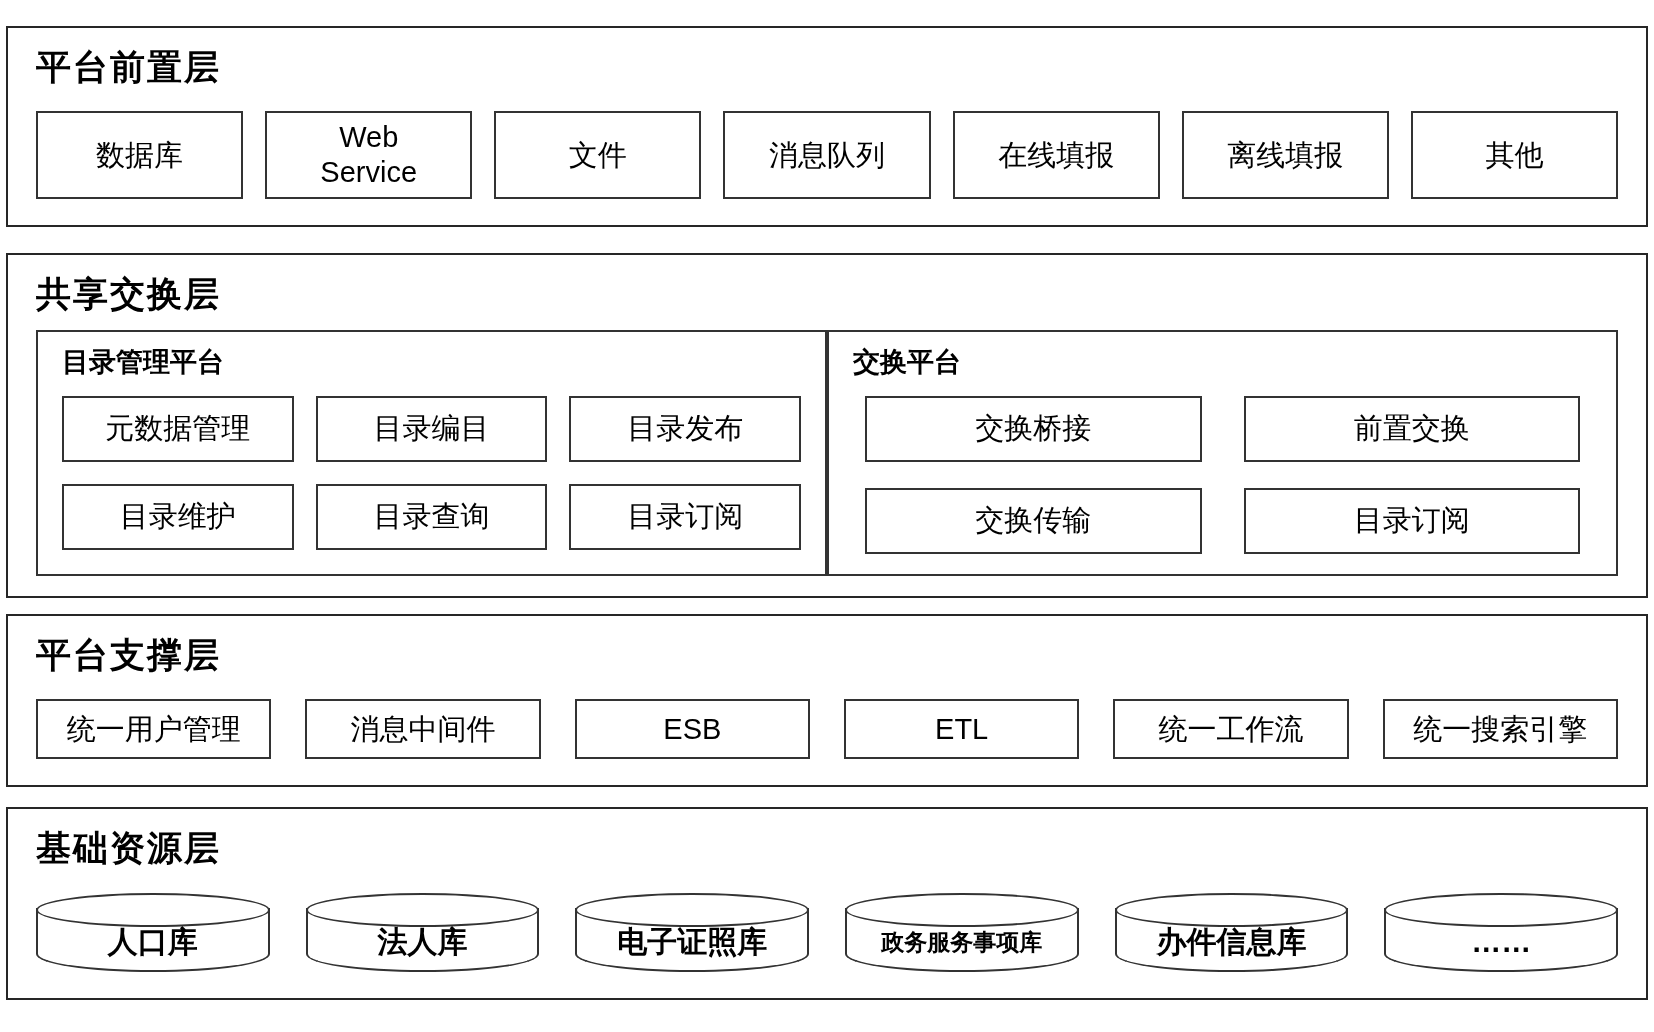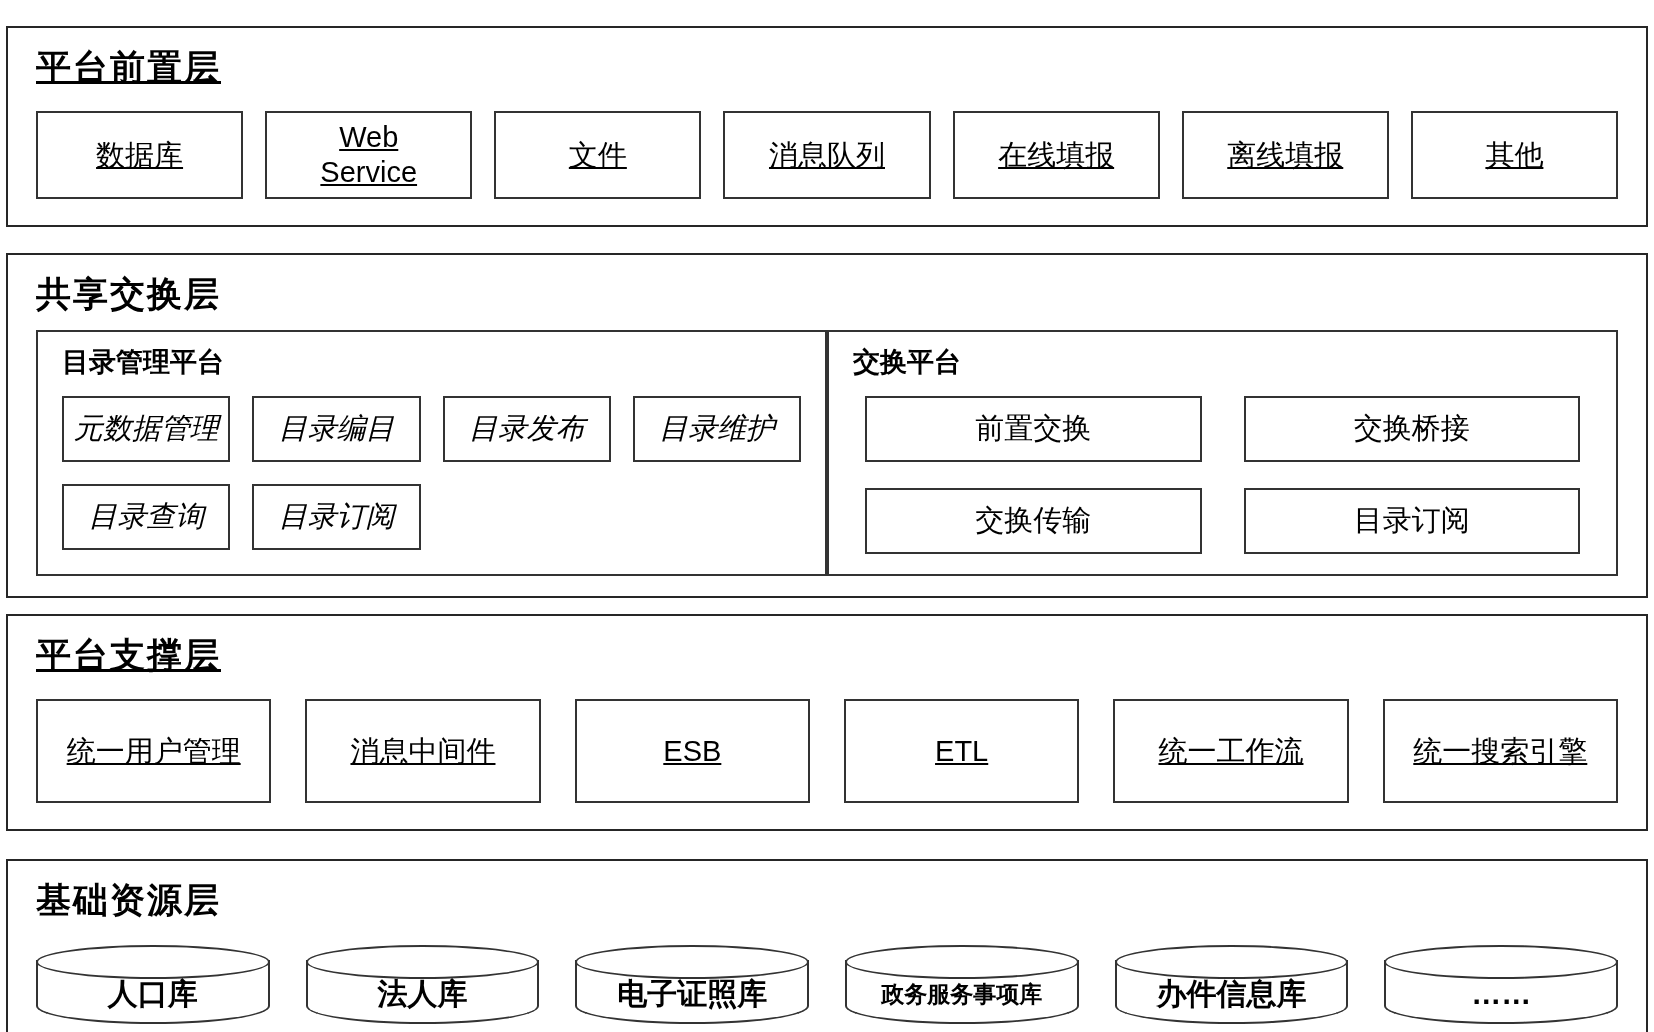--- a/index.html
+++ b/index.html
@@ -9,54 +9,54 @@
     height: 1032px;
     font-family: "Liberation Sans", "DejaVu Sans", sans-serif;
     color: #000000;
     padding: 26px 6px 0 6px;
   }
   .layer {
     border: 2px solid #262626;
     background: #ffffff;
     padding: 16px 28px 26px 28px;
   }
-  #layer-front { margin-bottom: 26px; text-decoration: underline; }
+  #layer-front { margin-bottom: 26px; }
   #layer-exchange { margin-bottom: 16px; padding-bottom: 20px; }
-  #layer-support { margin-bottom: 28px; text-decoration: underline; }
+  #layer-support { margin-bottom: 20px; }
   .layer-title {
     font-size: 35px;
     font-weight: 700;
     letter-spacing: 2px;
   }
   .row { display: flex; gap: 22px; margin-top: 20px; }
   .box {
     flex: 1;
     border: 2px solid #333333;
     background: #ffffff;
     display: flex;
     align-items: center;
     justify-content: center;
     text-align: center;
     font-size: 29px;
     line-height: 1.2;
   }
   .front-row .box { height: 88px; padding: 4px 30px; }
   .support-row { gap: 34px; }
-  .support-row .box { height: 104px; padding: 4px 8px; }
+  .support-row .box { height: 60px; padding: 4px 8px; }
 
   .groups { display: flex; margin-top: 12px; }
   .group {
     flex: 1;
     border: 2px solid #333333;
     padding: 12px 24px 20px 24px;
     background: #ffffff;
   }
   .group-title { font-size: 27px; font-weight: 700; }
   .grid { display: grid; gap: 22px; margin-top: 16px; }
-  .grid-3 { grid-template-columns: repeat(4, 1fr); font-style: italic; }
+  .grid-3 { grid-template-columns: repeat(3, 1fr); }
   .grid-2 { grid-template-columns: repeat(2, 1fr); gap: 26px 42px; padding: 0 12px; }
   .cell {
     border: 2px solid #333333;
     height: 66px;
     display: flex;
     align-items: center;
     justify-content: center;
     text-align: center;
     font-size: 29px;
     background: #ffffff;
@@ -124,22 +124,22 @@
         <div class="cell">目录发布</div>
         <div class="cell">目录维护</div>
         <div class="cell">目录查询</div>
         <div class="cell">目录订阅</div>
       </div>
     </div>
 
     <div class="group">
       <div class="group-title">交换平台</div>
       <div class="grid grid-2">
+        <div class="cell">交换桥接</div>
         <div class="cell">前置交换</div>
-        <div class="cell">交换桥接</div>
         <div class="cell">交换传输</div>
         <div class="cell">目录订阅</div>
       </div>
     </div>
 
   </div>
 </div>
 
 <div class="layer" id="layer-support">
   <div class="layer-title">平台支撑层</div>

